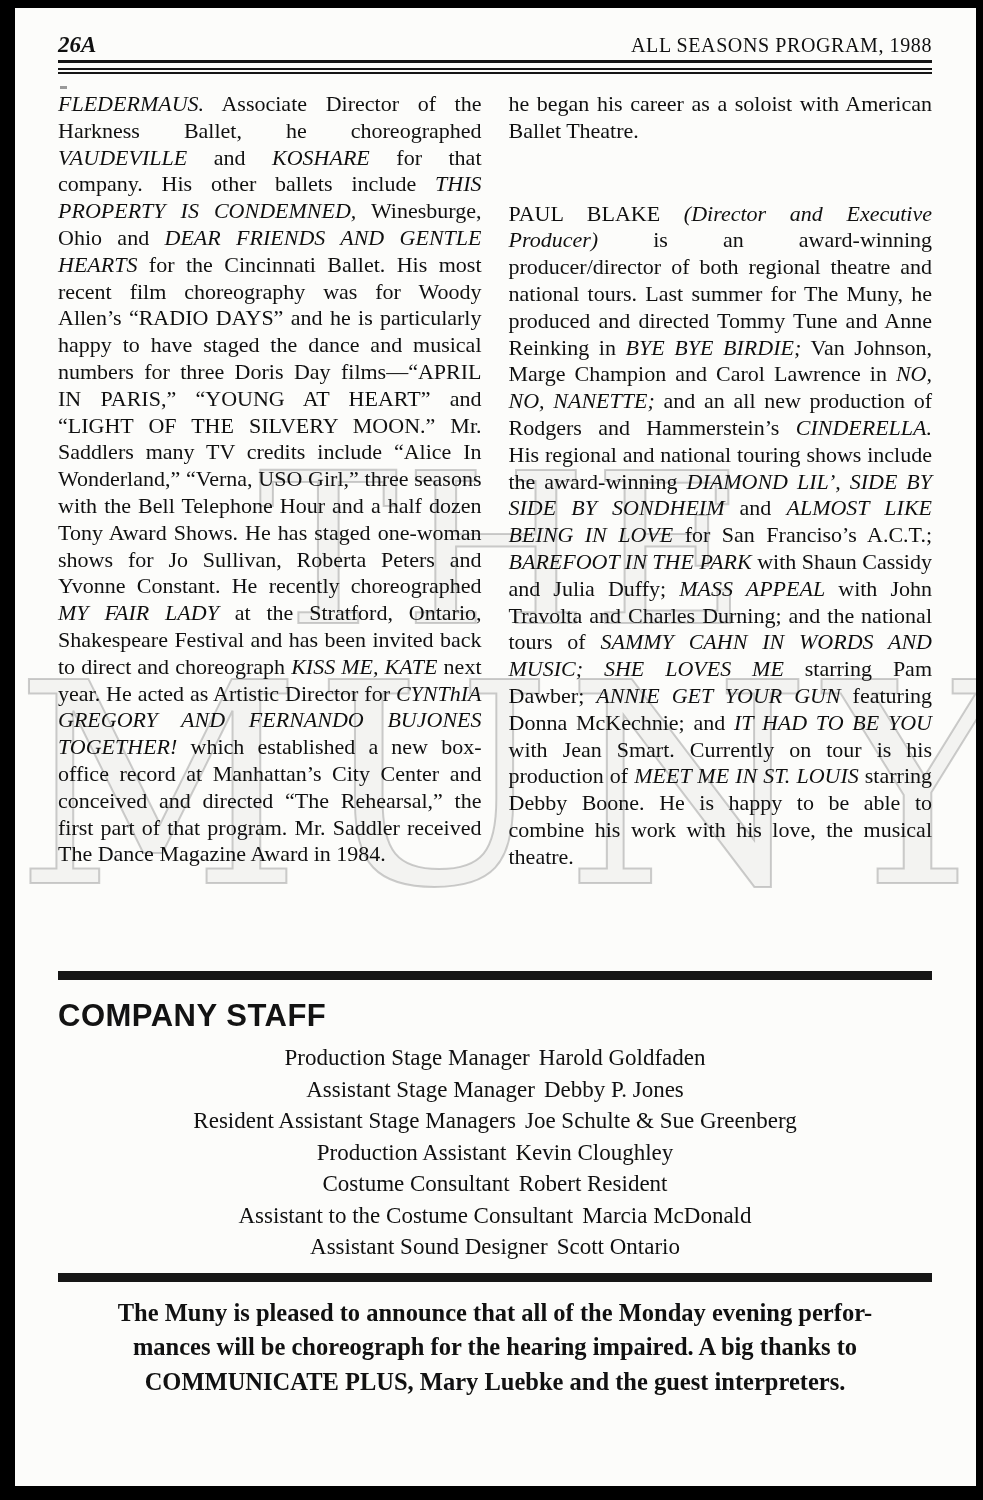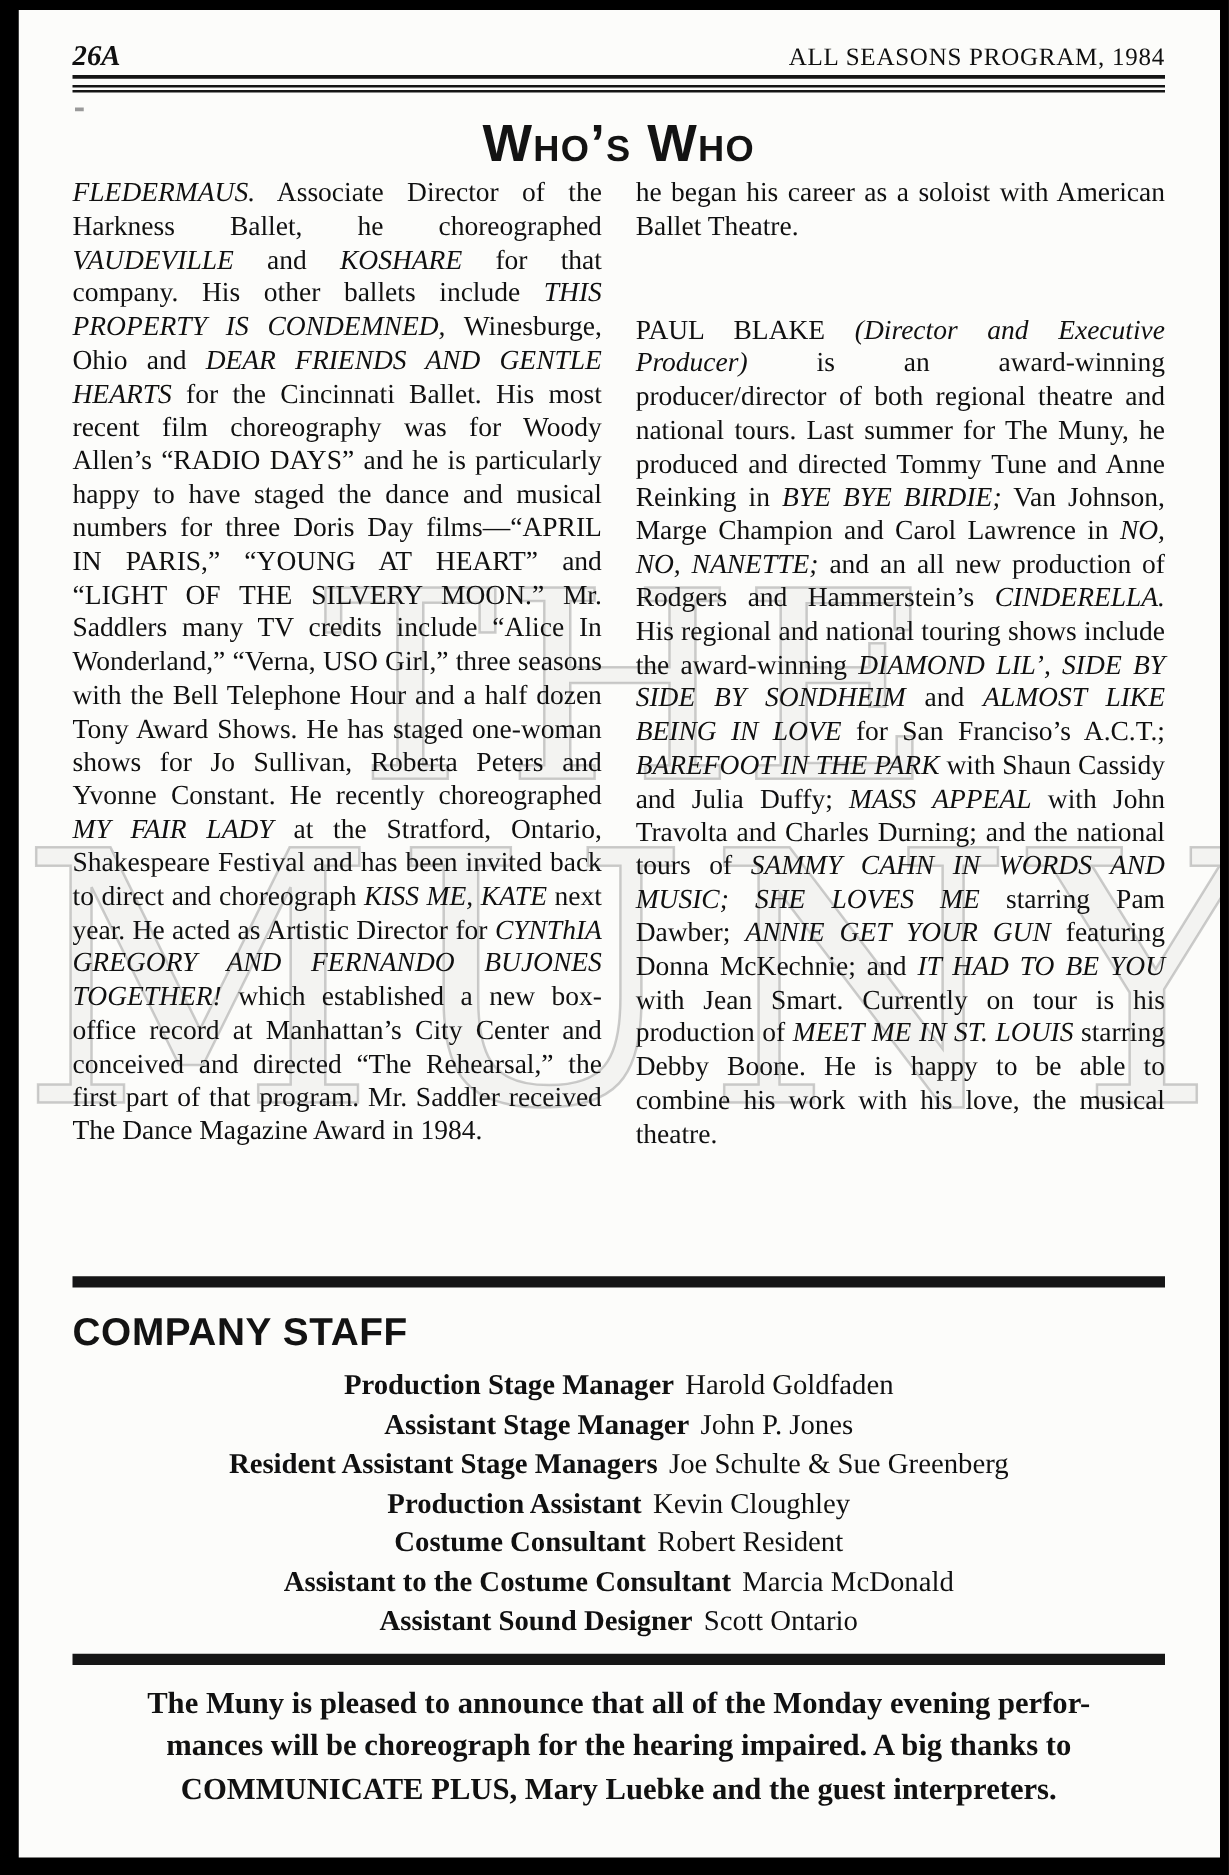--- a/index.html
+++ b/index.html
@@ -36,68 +36,67 @@
   .seg-b{font-weight:normal;}
 
   .thick-rule{height:9px;background:#161616;}
   .thick-rule.top{margin-top:4px;}
   .thick-rule.bottom{margin-top:10px;}
 
   .staff-heading{text-align:left;font-family:"Liberation Sans",sans-serif;font-weight:bold;
     font-size:31px;letter-spacing:0.5px;margin-top:18px;color:#131313;}
   .staff-rows{margin-top:8px;}
   .staff-row{text-align:center;font-size:23px;line-height:31.5px;}
-  .staff-role{font-weight:bold;}
+  .staff-role{font-weight:normal;}
   .staff-name{margin-left:9px;}
 
   .notice{margin-top:14px;text-align:center;font-weight:bold;font-size:24.5px;line-height:34.5px;color:#111;}
 </style>
 </head>
 <body>
 
 <div class="sheet">
   <div class="page">
 
     <div class="watermark">
       <div class="wm1">THE</div>
       <div class="wm2">MUNY</div>
     </div>
 
     <div class="content">
 
       <div class="hdr">
         <span class="page-num">26A</span>
-        <span class="hdr-title">ALL SEASONS PROGRAM, 1984</span>
+        <span class="hdr-title">ALL SEASONS PROGRAM, 1988</span>
       </div>
       <div class="rule-a"></div>
       <div class="rule-b"></div>
       <div class="rule-c"></div>
       <div class="artifact"></div>
 
-      <div class="page-title">Who’s Who</div>
 
       <div class="columns">
         <div class="col">
           <p><span class="seg-i">FLEDERMAUS.</span><span> Associate Director of the Harkness Ballet, he choreographed </span><span class="seg-i">VAUDEVILLE</span><span> and </span><span class="seg-i">KOSHARE</span><span> for that company.  His other ballets include </span><span class="seg-i">THIS PROPERTY IS CONDEMNED,</span><span> Winesburge, Ohio and </span><span class="seg-i">DEAR FRIENDS AND GENTLE HEARTS</span><span> for the Cincinnati Ballet.  His most recent film choreography was for Woody Allen’s “RADIO DAYS” and he is particularly happy to have staged the dance and musical numbers for three Doris Day films—“APRIL IN PARIS,” “YOUNG AT HEART” and “LIGHT OF THE SILVERY MOON.”  Mr. Saddlers many TV credits include “Alice In Wonderland,” “Verna, USO Girl,” three seasons with the Bell Telephone Hour and a half dozen Tony Award Shows.  He has staged one-woman shows for Jo Sullivan, Roberta Peters and Yvonne Constant.  He recently choreographed </span><span class="seg-i">MY FAIR LADY</span><span> at the Stratford, Ontario, Shakespeare Festival and has been invited back to direct and choreograph </span><span class="seg-i">KISS ME, KATE</span><span> next year.  He acted as Artistic Director for </span><span class="seg-i">CYNThIA GREGORY AND FERNANDO BUJONES TOGETHER!</span><span> which established a new box-office record at Manhattan’s City Center and conceived and directed “The Rehearsal,” the first part of that program. Mr. Saddler received The Dance Magazine Award in 1984.</span></p>
         </div>
         <div class="col">
           <p><span>he began his career as a soloist with American Ballet Theatre.</span></p>
           <p class="p-gap"><span class="seg-b">PAUL BLAKE</span><span class="seg-i"> (Director and Executive Producer)</span><span> is an award-winning producer/director of both regional theatre and national tours. Last summer for The Muny, he produced and directed Tommy Tune and Anne Reinking in </span><span class="seg-i">BYE BYE BIRDIE;</span><span> Van Johnson, Marge Champion and Carol Lawrence in </span><span class="seg-i">NO, NO, NANETTE;</span><span> and an all new production of Rodgers and Hammerstein’s </span><span class="seg-i">CINDERELLA.</span><span>  His regional and national touring shows include the award-winning </span><span class="seg-i">DIAMOND LIL’, SIDE BY SIDE BY SONDHEIM</span><span> and </span><span class="seg-i">ALMOST LIKE BEING IN LOVE</span><span> for San Franciso’s A.C.T.; </span><span class="seg-i">BAREFOOT IN THE PARK</span><span> with Shaun Cassidy and Julia Duffy; </span><span class="seg-i">MASS APPEAL</span><span> with John Travolta and Charles Durning; and the national tours of </span><span class="seg-i">SAMMY CAHN IN WORDS AND MUSIC; SHE LOVES ME</span><span> starring Pam Dawber; </span><span class="seg-i">ANNIE GET YOUR GUN</span><span> featuring Donna McKechnie; and </span><span class="seg-i">IT HAD TO BE YOU</span><span> with Jean Smart.  Currently on tour is his production of </span><span class="seg-i">MEET ME IN ST. LOUIS</span><span> starring Debby Boone.  He is happy to be able to combine his work with his love, the musical theatre.</span></p>
         </div>
       </div>
 
       <div class="thick-rule top"></div>
 
       <div class="staff-heading">COMPANY STAFF</div>
       <div class="staff-rows">
           <div class="staff-row">
           <span class="staff-role">Production Stage Manager</span><span class="staff-name">Harold Goldfaden</span>
         </div>
           <div class="staff-row">
-          <span class="staff-role">Assistant Stage Manager</span><span class="staff-name">John P. Jones</span>
+          <span class="staff-role">Assistant Stage Manager</span><span class="staff-name">Debby P. Jones</span>
         </div>
           <div class="staff-row">
           <span class="staff-role">Resident Assistant Stage Managers</span><span class="staff-name">Joe Schulte &amp; Sue Greenberg</span>
         </div>
           <div class="staff-row">
           <span class="staff-role">Production Assistant</span><span class="staff-name">Kevin Cloughley</span>
         </div>
           <div class="staff-row">
           <span class="staff-role">Costume Consultant</span><span class="staff-name">Robert Resident</span>
         </div>

